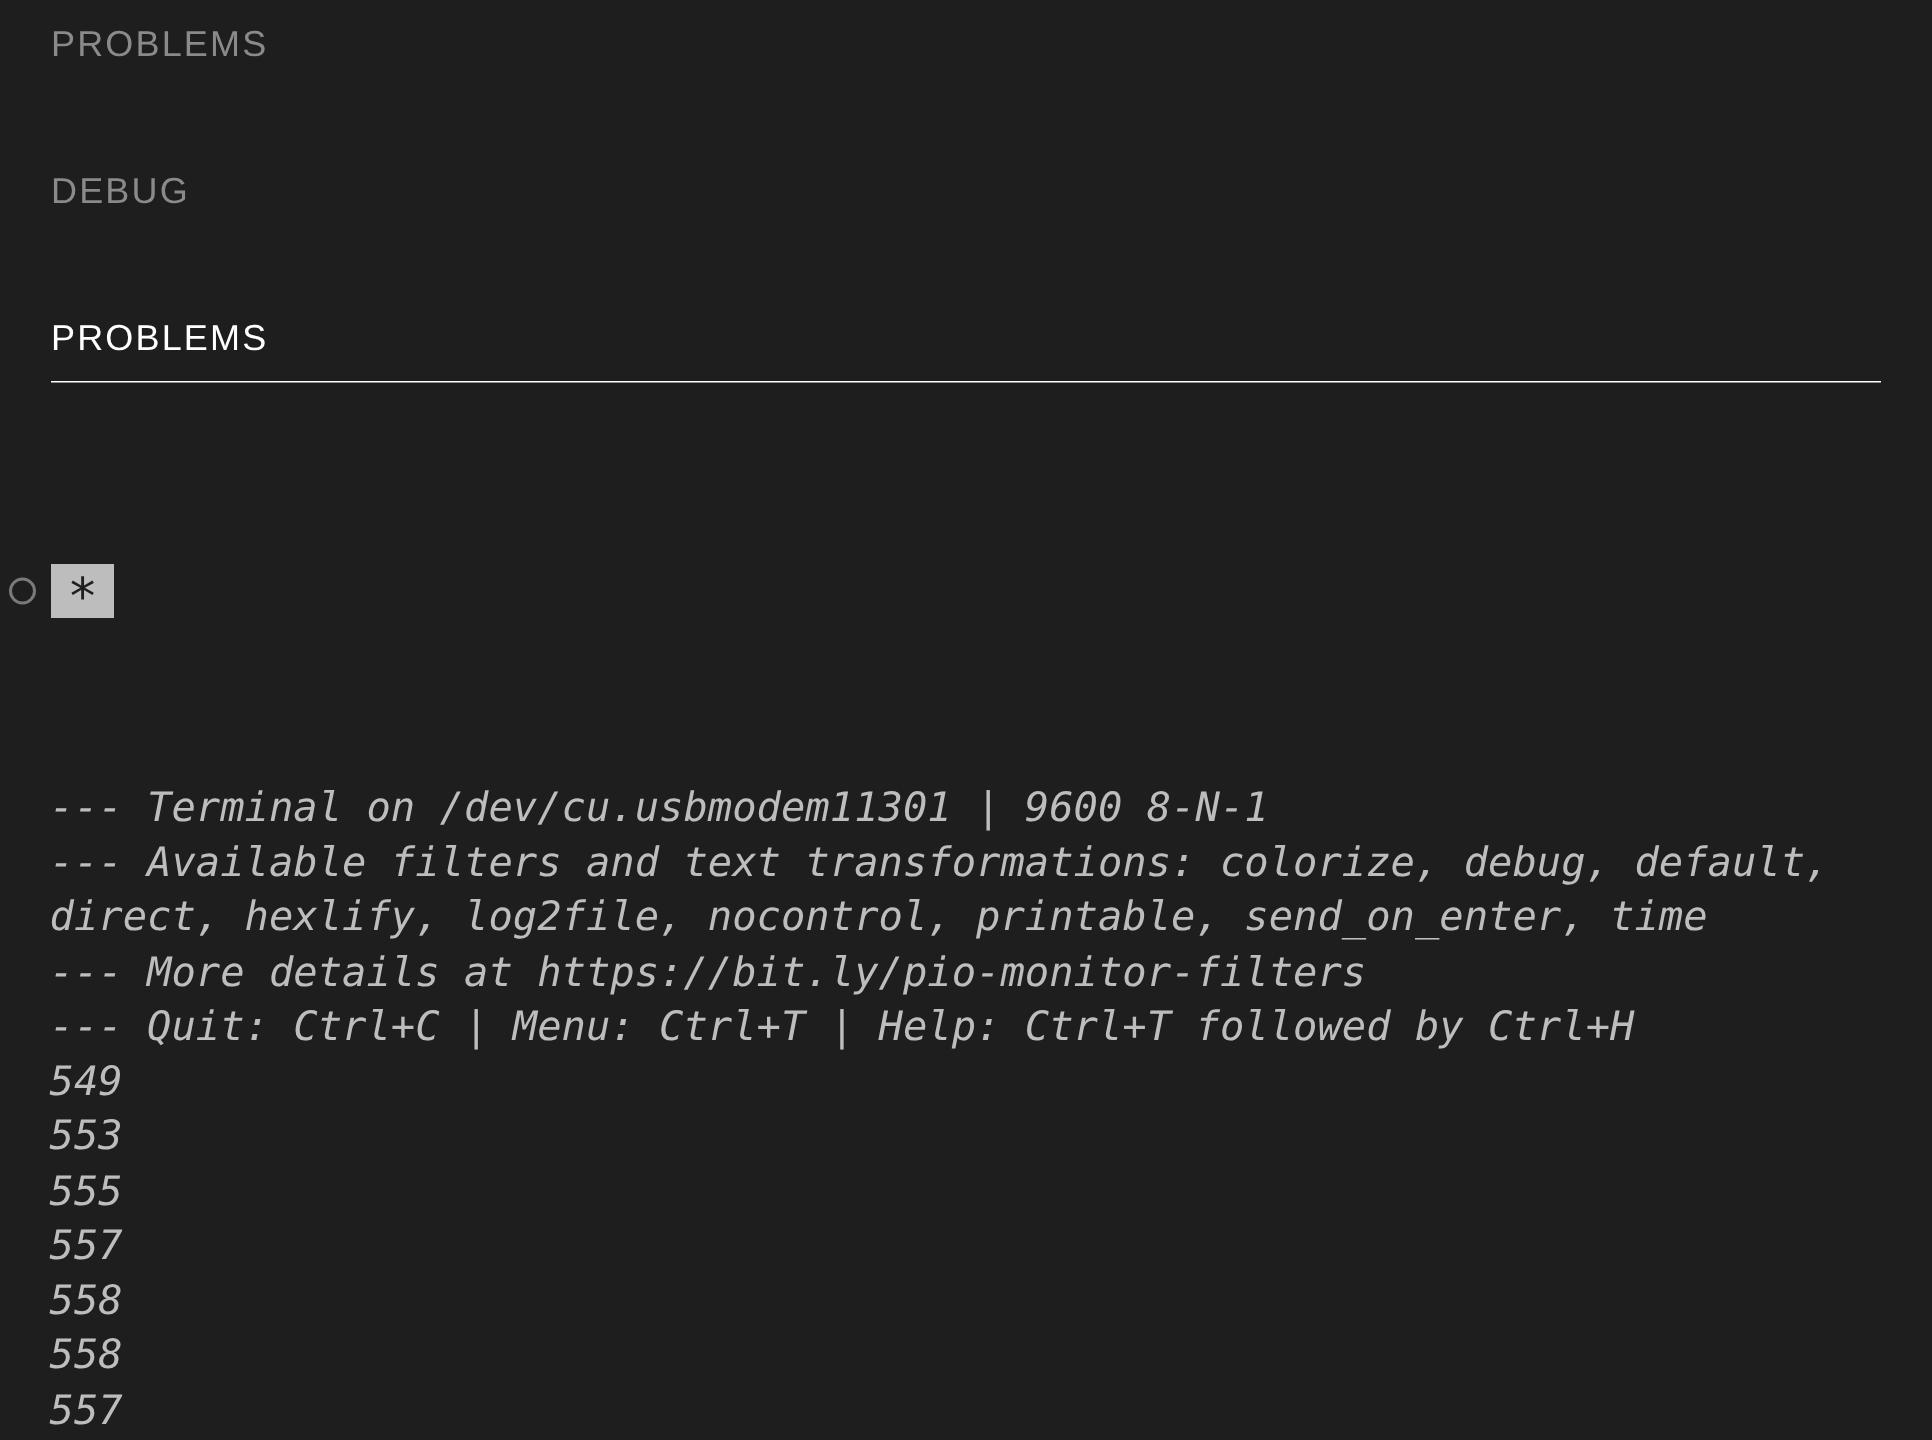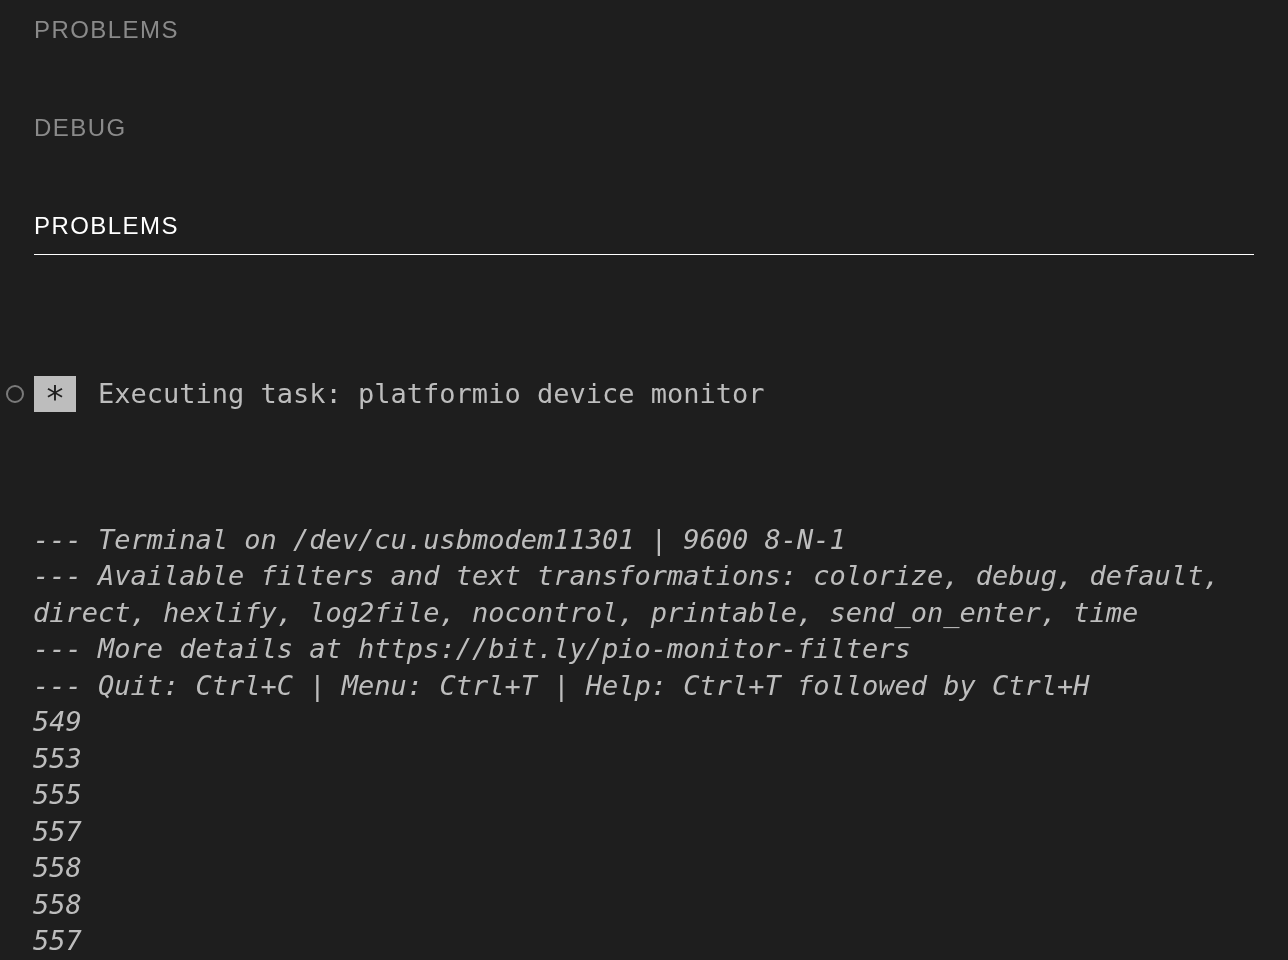--- a/index.html
+++ b/index.html
@@ -75,16 +75,15 @@
 <div class="panel-tabs">
   <div class="panel-tab">PROBLEMS</div>
   <div class="panel-tab">DEBUG</div>
   <div class="panel-tab active">PROBLEMS</div>
 </div>
 
 <div class="terminal-body">
   <div class="task-line">
     <span class="spinner-ring"></span>
     <span class="asterisk-box">*</span>
-    <span class="task-text">Executing task: platformio device monitor </span>
   </div>
   <div class="mono-block" id="mono-block"><span class="mono-line">--- Terminal on /dev/cu.usbmodem11301 | 9600 8-N-1</span><span class="mono-line">--- Available filters and text transformations: colorize, debug, default, direct, hexlify, log2file, nocontrol, printable, send_on_enter, time</span><span class="mono-line">--- More details at https://bit.ly/pio-monitor-filters</span><span class="mono-line">--- Quit: Ctrl+C | Menu: Ctrl+T | Help: Ctrl+T followed by Ctrl+H</span><span class="mono-line">549</span><span class="mono-line">553</span><span class="mono-line">555</span><span class="mono-line">557</span><span class="mono-line">558</span><span class="mono-line">558</span><span class="mono-line">557</span><span class="mono-line">558</span><span class="mono-line">559</span><span class="mono-line">560</span><span class="mono-line">561</span><span class="mono-line">561</span><span class="mono-line">545</span></div>
 </div>
 
 </body></html>

